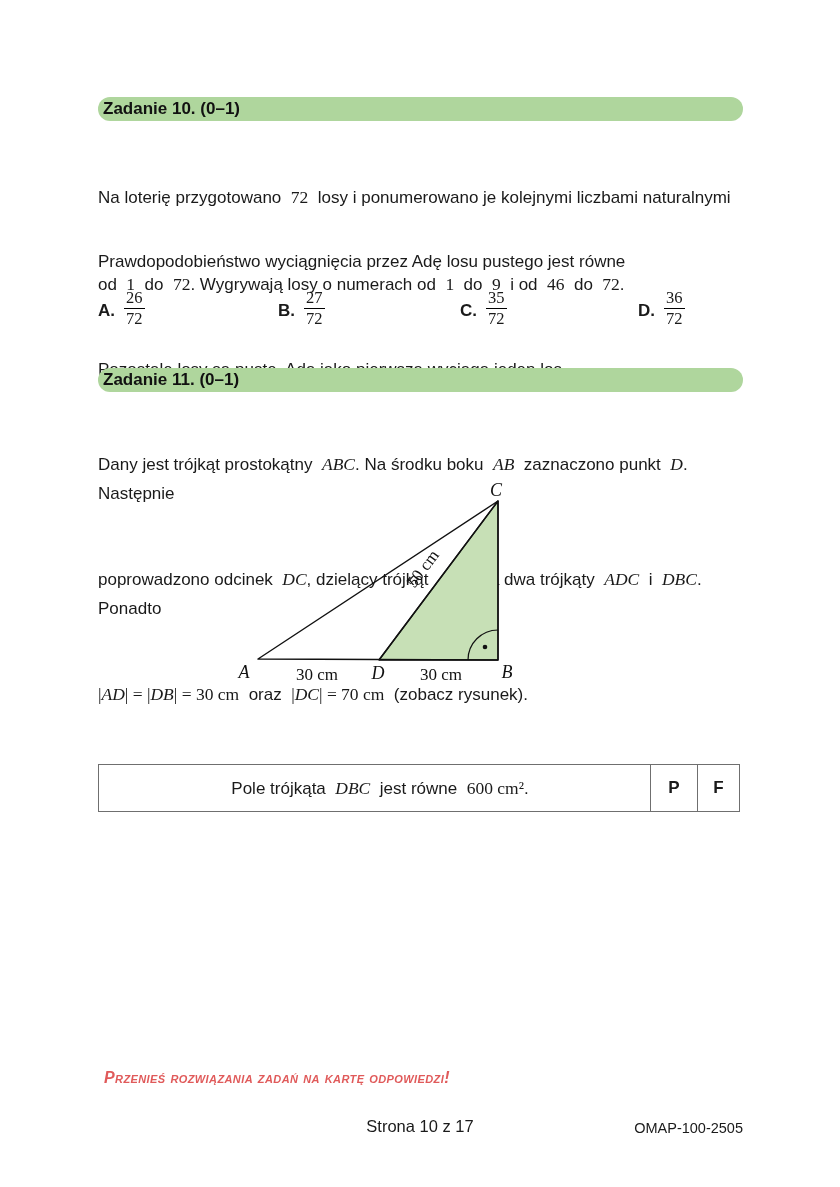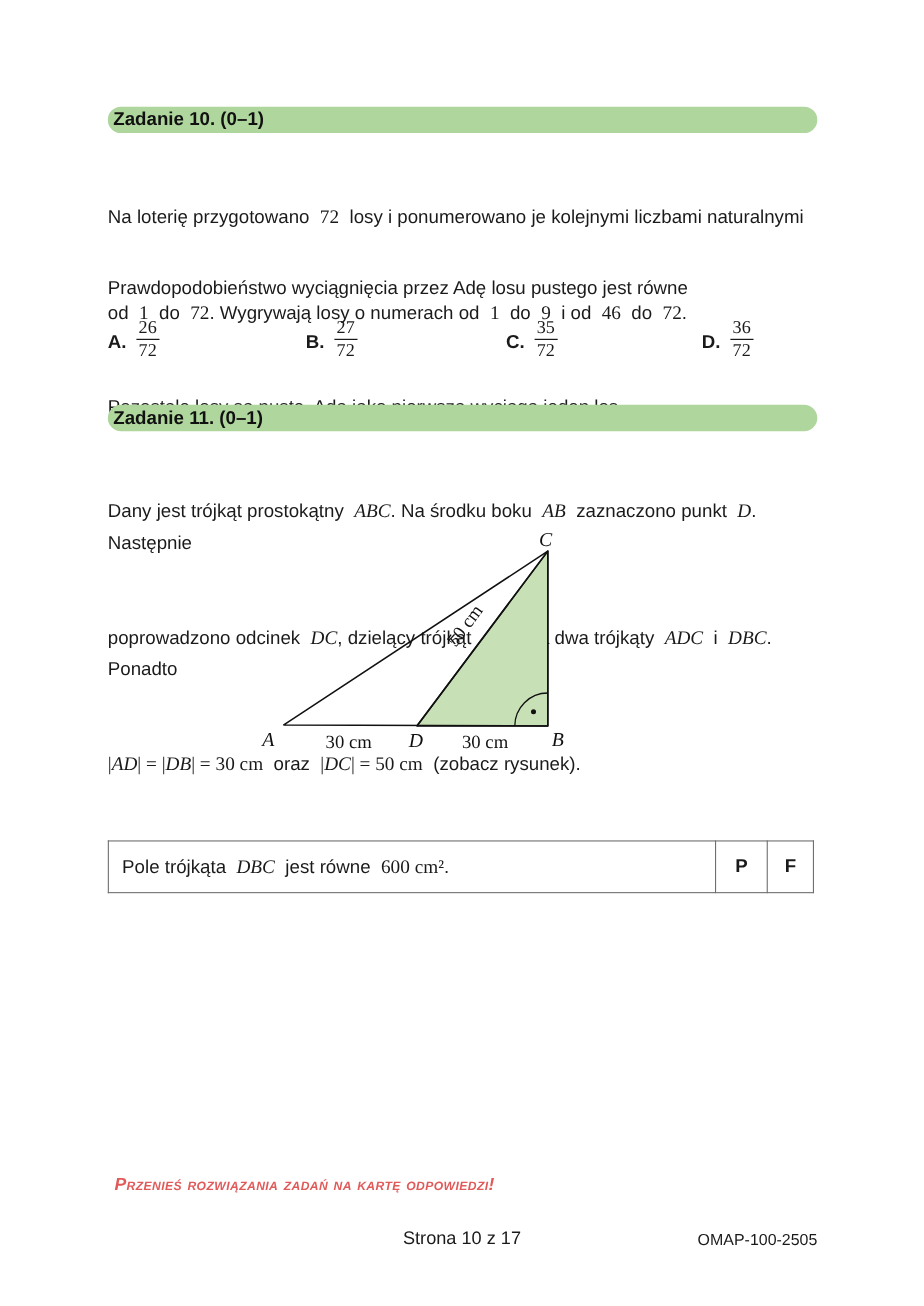--- a/index.html
+++ b/index.html
@@ -67,20 +67,21 @@
     top: 764px;
     width: 641px;
     border-collapse: collapse;
     table-layout: fixed;
   }
   .tf-table td {
     border: 1.5px solid #6f6f6f;
     height: 44px;
     font-size: 17px;
     vertical-align: middle;
+    text-align: center;
   }
   .tf-table td.statement { padding-left: 12px; white-space: pre-wrap; }
   .tf-table td.pf { text-align: center; font-weight: bold; font-size: 17px; }
 
   .transfer-note {
     left: 104px;
     top: 1069px;
     font-size: 16px;
     font-style: italic;
     font-weight: bold;
@@ -143,21 +144,21 @@
         <span class="den">72</span>
       </span>
     </div>
   </div>
 
   <div class="abs task-bar" style="top:368px">Zadanie 11. (0–1)</div>
 
   <div class="abs body-text" style="top:393px">
     <div class="line"><span class="seg-n">Dany jest trójkąt prostokątny  </span><span class="seg-mi">ABC</span><span class="seg-n">. Na środku boku  </span><span class="seg-mi">AB</span><span class="seg-n">  zaznaczono punkt  </span><span class="seg-mi">D</span><span class="seg-n">. Następnie</span></div>
     <div class="line"><span class="seg-n">poprowadzono odcinek  </span><span class="seg-mi">DC</span><span class="seg-n">, dzielący trójkąt  </span><span class="seg-mi">ABC</span><span class="seg-n">  na dwa trójkąty  </span><span class="seg-mi">ADC</span><span class="seg-n">  i  </span><span class="seg-mi">DBC</span><span class="seg-n">. Ponadto</span></div>
-    <div class="line"><span class="seg-m">|</span><span class="seg-mi">AD</span><span class="seg-m">| = |</span><span class="seg-mi">DB</span><span class="seg-m">| = 30 cm</span><span class="seg-n">  oraz  </span><span class="seg-m">|</span><span class="seg-mi">DC</span><span class="seg-m">| = 50 cm</span><span class="seg-n">  (zobacz rysunek).</span></div>
+    <div class="line"><span class="seg-m">|</span><span class="seg-mi">AD</span><span class="seg-m">| = |</span><span class="seg-mi">DB</span><span class="seg-m">| = 30 cm</span><span class="seg-n">  oraz  </span><span class="seg-m">|</span><span class="seg-mi">DC</span><span class="seg-m">| = 70 cm</span><span class="seg-n">  (zobacz rysunek).</span></div>
   </div>
 
   <div class="abs figure-wrap">
     <svg width="300" height="212" viewBox="0 0 300 212">
       <polygon points="151,179 270,179 270,20" stroke="#111" stroke-width="1.4" stroke-linejoin="round" fill="#c7e0b6"></polygon>
       <polygon points="30,178 270,179 270,20" fill="none" stroke="#111" stroke-width="1.4" stroke-linejoin="round"></polygon>
       <line x1="151" y1="179" x2="270" y2="20" stroke="#111" stroke-width="1.4"></line>
       <path d="M 240 179 A 30 30 0 0 1 270 149" fill="none" stroke="#111" stroke-width="1.2"></path>
       <circle cx="257" cy="166" r="2.3" fill="#111"></circle>
 

